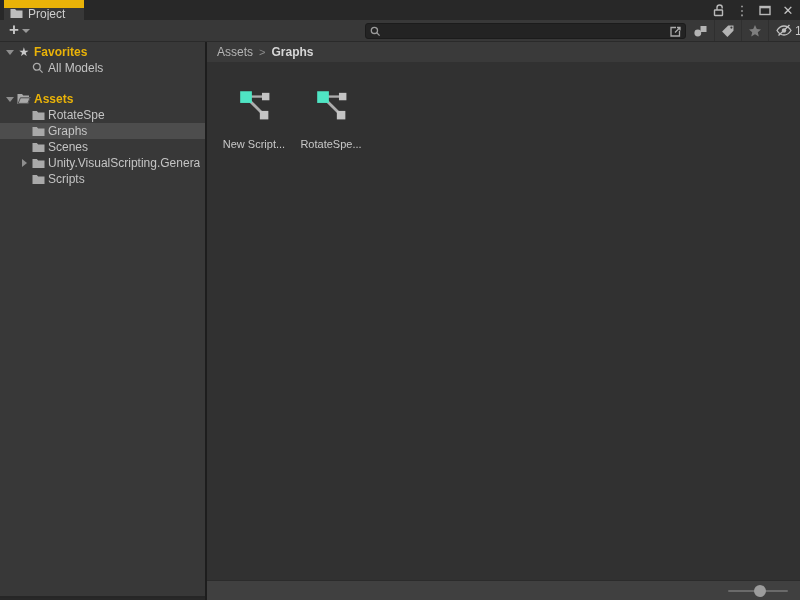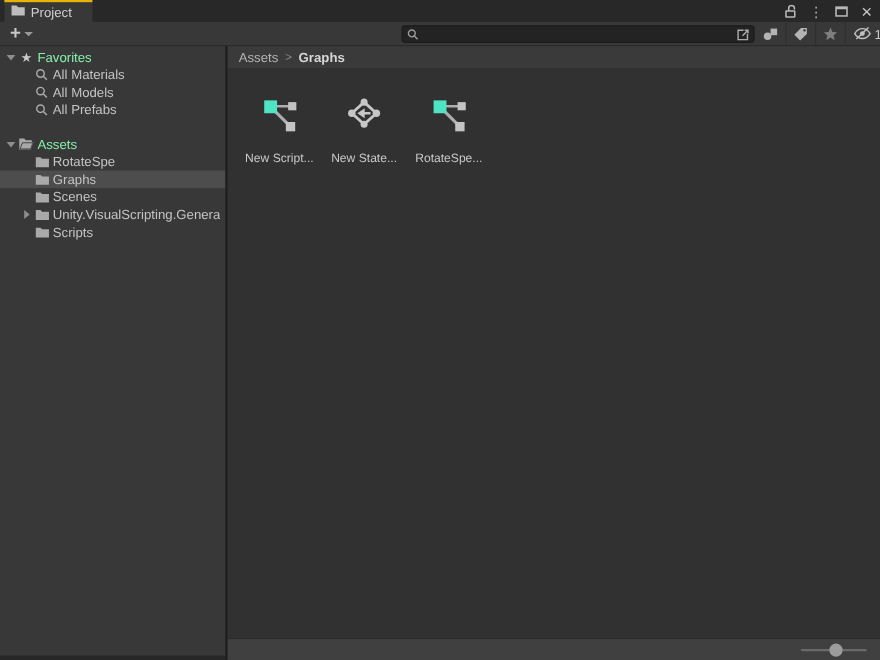--- a/index.html
+++ b/index.html
@@ -3,21 +3,21 @@
 <meta charset="utf-8">
 <style>
   * { margin:0; padding:0; box-sizing:border-box; }
   html,body { width:800px; height:600px; overflow:hidden; background:#282828;
               font-family:"Liberation Sans", sans-serif; }
   .window { position:absolute; inset:0; width:800px; height:600px; background:#282828; }
 
   
   .tabbar { position:absolute; left:0; top:0; width:800px; height:20px; background:#282828; }
   .tab { position:absolute; left:4px; top:0; height:20px; width:80px; background:#383838;
-         display:flex; align-items:center; gap:5px; padding:0 6px; border-top:2px solid #eab308; }
+         display:flex; align-items:center; gap:5px; padding:0 6px; border-top:8px solid #eab308; }
   .tab-label { font-size:12px; color:#CFCFCF; }
   .titlebar-icons { position:absolute; right:4px; top:0; height:20px; display:flex; align-items:center; gap:7px; }
   .tbi { width:16px; height:16px; display:flex; align-items:center; justify-content:center; color:#B9B9B9; }
   .tbi svg { display:block; }
   .kebab-glyph { font-size:13px; color:#B9B9B9; line-height:1; }
   .close-glyph { font-size:13px; color:#C4C4C4; line-height:1; }
 
   
   .toolbar { position:absolute; left:0; top:20px; width:800px; height:22px; background:#383838;
              border-bottom:1px solid #2A2A2A; }
@@ -44,21 +44,21 @@
   .tree { padding-top:2px; }
   .trow { height:16px; display:flex; align-items:center; font-size:12px; color:#C4C4C4; white-space:nowrap; }
   .trow.selected { background:#4D4D4D; }
   .trow .caret { width:12px; flex:0 0 12px; display:flex; align-items:center; justify-content:center; }
   .caret-d { width:0; height:0; border-left:4px solid transparent; border-right:4px solid transparent;
              border-top:5px solid #8E8E8E; }
   .caret-r { width:0; height:0; border-top:4px solid transparent; border-bottom:4px solid transparent;
              border-left:5px solid #8E8E8E; }
   .trow .ticon { width:16px; flex:0 0 16px; display:flex; align-items:center; justify-content:center; }
   .trow .tlabel { margin-left:2px; overflow:hidden; }
-  .trow.bold .tlabel { font-weight:normal; color:#86efac; }
+  .trow.bold .tlabel { font-weight:bold; color:#eab308; }
   .ind0 { padding-left:4px; }
   .ind1 { padding-left:30px; }
   .ind1c { padding-left:18px; }
   .star-glyph { color:#C9C9C9; font-size:12px; line-height:1; }
   .tree-gap { height:15px; }
 
   .vdivider { position:absolute; left:205px; top:42px; width:2px; height:558px; background:#1D1D1D; }
 
   
   .main { position:absolute; left:207px; top:42px; width:593px; height:558px; background:#313131; }
@@ -177,39 +177,21 @@
           </span>
         <span class="tlabel">Favorites</span>
       </div>
       <div class="trow ind1">
         <span class="ticon">
           <svg width="12" height="12" viewBox="0 0 12 12">
               <circle cx="4.8" cy="4.8" r="3.4" fill="none" stroke="#ABABAB" stroke-width="1.3"></circle>
               <line x1="7.4" y1="7.4" x2="10.6" y2="10.6" stroke="#ABABAB" stroke-width="1.3"></line>
             </svg>
         </span>
-        <span class="tlabel">All Materials</span>
-      </div>
-      <div class="trow ind1">
-        <span class="ticon">
-          <svg width="12" height="12" viewBox="0 0 12 12">
-              <circle cx="4.8" cy="4.8" r="3.4" fill="none" stroke="#ABABAB" stroke-width="1.3"></circle>
-              <line x1="7.4" y1="7.4" x2="10.6" y2="10.6" stroke="#ABABAB" stroke-width="1.3"></line>
-            </svg>
-        </span>
         <span class="tlabel">All Models</span>
-      </div>
-      <div class="trow ind1">
-        <span class="ticon">
-          <svg width="12" height="12" viewBox="0 0 12 12">
-              <circle cx="4.8" cy="4.8" r="3.4" fill="none" stroke="#ABABAB" stroke-width="1.3"></circle>
-              <line x1="7.4" y1="7.4" x2="10.6" y2="10.6" stroke="#ABABAB" stroke-width="1.3"></line>
-            </svg>
-        </span>
-        <span class="tlabel">All Prefabs</span>
       </div>
 
       <div class="tree-gap"></div>
 
       <div class="trow bold ind0">
         <span class="caret">
             <span class="caret-d"></span>
           </span>
         <span class="ticon">
           <svg width="14" height="12" viewBox="0 0 14 12">
@@ -283,34 +265,20 @@
             <rect x="3" y="4" width="11" height="11" fill="#4FE5C4"></rect>
             <rect x="23.5" y="5.5" width="7" height="7" fill="#C4C4C4"></rect>
             <rect x="21.5" y="22.5" width="8" height="8" fill="#C4C4C4"></rect>
           </svg>
         </span>
         <span class="asset-label">New Script...</span>
       </div>
       <div class="asset-item">
         <span class="asset-icon">
           <svg width="34" height="34" viewBox="0 0 32 32">
-            <path d="M16 5.5 L26.5 15 L16 24.5 L5.5 15 Z" fill="none" stroke="#C6C6C6" stroke-width="2.4"></path>
-            <circle cx="5.5" cy="15" r="3.2" fill="#C6C6C6"></circle>
-            <circle cx="26.5" cy="15" r="3.2" fill="#C6C6C6"></circle>
-            <circle cx="16" cy="5.5" r="3" fill="#C6C6C6"></circle>
-            <circle cx="16" cy="24.5" r="3" fill="#C6C6C6"></circle>
-            <line x1="21.5" y1="15" x2="13.5" y2="15" stroke="#C6C6C6" stroke-width="2.2"></line>
-            <path d="M16.5 10.8 L10.2 15 L16.5 19.2 Z" fill="#C6C6C6"></path>
-          </svg>
-        </span>
-        <span class="asset-label">New State...</span>
-      </div>
-      <div class="asset-item">
-        <span class="asset-icon">
-          <svg width="34" height="34" viewBox="0 0 32 32">
             <line x1="8" y1="9" x2="26" y2="9" stroke="#ADADAD" stroke-width="2.2"></line>
             <line x1="10" y1="11" x2="24" y2="25" stroke="#ADADAD" stroke-width="2.6"></line>
             <rect x="3" y="4" width="11" height="11" fill="#4FE5C4"></rect>
             <rect x="23.5" y="5.5" width="7" height="7" fill="#C4C4C4"></rect>
             <rect x="21.5" y="22.5" width="8" height="8" fill="#C4C4C4"></rect>
           </svg>
         </span>
         <span class="asset-label">RotateSpe...</span>
       </div>
     </div>

